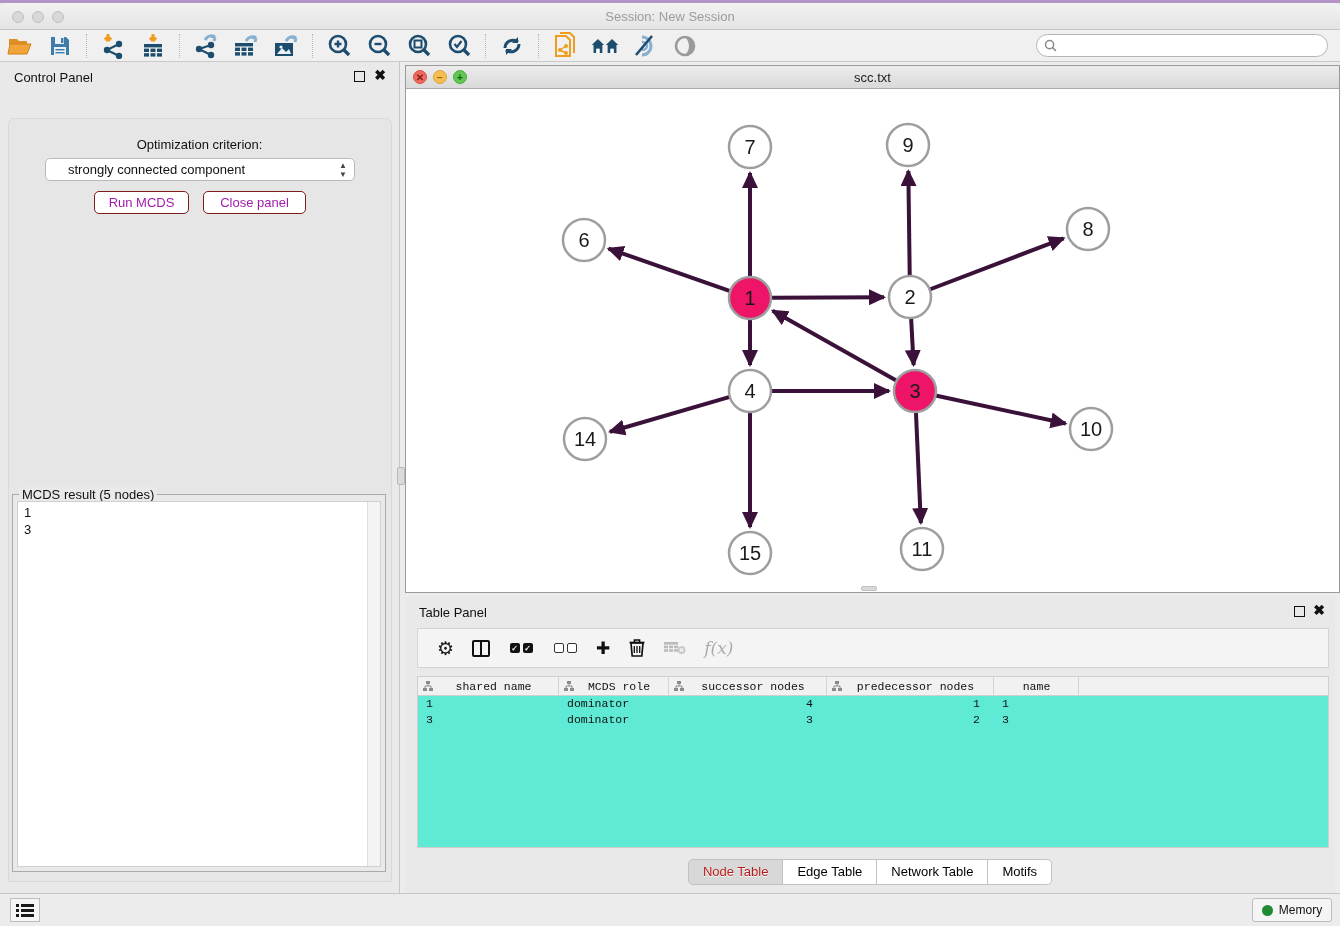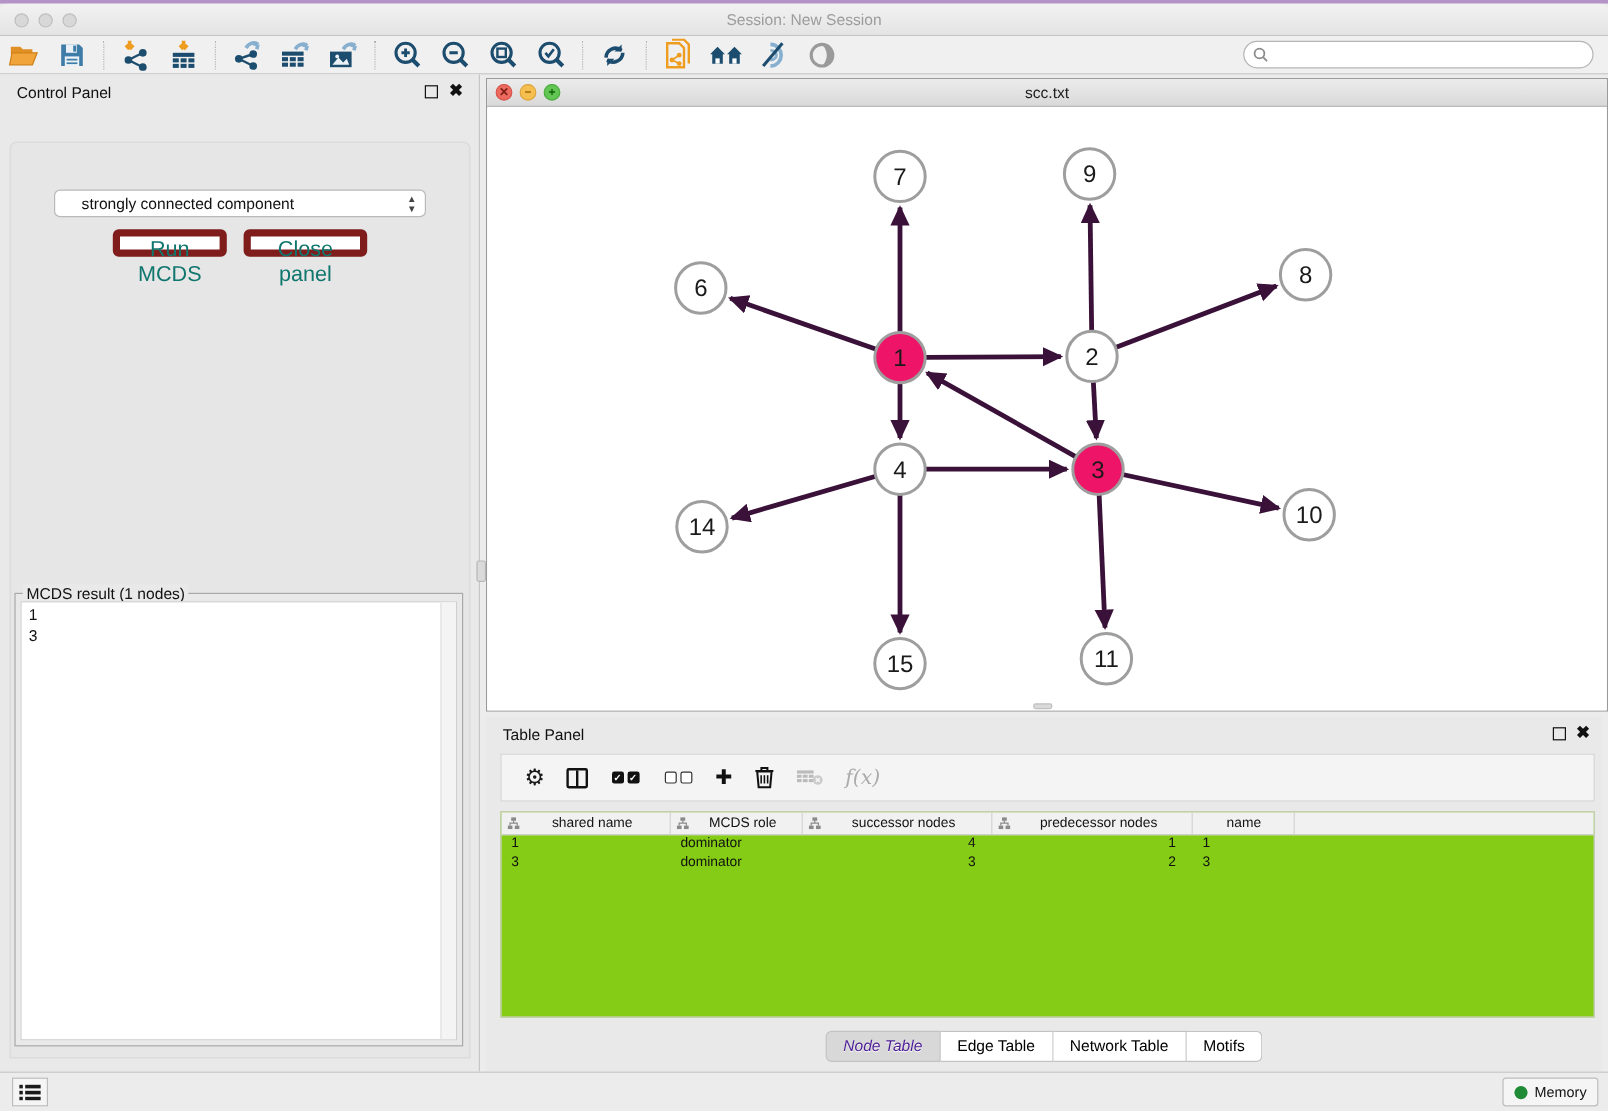--- a/index.html
+++ b/index.html
@@ -41,22 +41,22 @@
   .cp-tab.last { border-radius:0 6px 6px 0; }
   .cp-tab.active { background:#dcdcdc; color:#b0b0b0; }
 
   .cp-inset { position:absolute; left:8px; top:56px; width:384px; height:764px;
     background:#e6e6e6; border:1px solid #d9d9d9; border-radius:6px 6px 0 0; }
 
   .opt-label { position:absolute; left:0; width:100%; top:75px; text-align:center; font-size:13px; color:#111; }
   .dropdown { position:absolute; left:45px; top:96px; width:310px; height:23px; background:#fff;
     border:1px solid #b9b9b9; border-radius:5px; font-size:13px; display:flex; align-items:center; padding-left:22px; color:#111; }
   .dropdown .stepper { position:absolute; right:7px; top:2px; font-size:8px; line-height:9px; color:#444; text-align:center; }
-  .cp-btn { position:absolute; top:129px; height:23px; background:#fff; border:6px solid #7f1d1d; border-radius:5px;
-    font-size:18px; color:#0f766e; font-family:"Liberation Sans",sans-serif; }
+  .cp-btn { position:absolute; top:129px; height:23px; background:#fff; border:1px solid #7f1d1d; border-radius:5px;
+    font-size:13px; color:#a21caf; font-family:"Liberation Sans",sans-serif; }
   .btn-run { left:94px; width:95px; } .btn-close { left:203px; width:103px; }
 
   .mcds-fieldset { position:absolute; left:12px; top:432px; width:374px; height:378px;
     border:1px solid #a9a9a9; background:#e9e9e9; }
   .mcds-legend { position:absolute; left:6px; top:-8px; background:#e9e9e9; padding:0 3px; font-size:13px; color:#111; }
   .mcds-text { position:absolute; left:4px; top:6px; right:4px; bottom:4px; background:#fff; border:1px solid #d0d0d0;
     font-size:13px; color:#111; padding:2px 6px; line-height:17px; }
   .mcds-scroll { position:absolute; right:0; top:0; bottom:0; width:13px; background:#f4f4f4; border-left:1px solid #e0e0e0; }
 
   .splitter-grip-v { position:absolute; left:397px; top:467px; width:8px; height:18px;
@@ -84,34 +84,34 @@
   .tp-icon { margin:0 9px; display:flex; align-items:center; justify-content:center; height:24px; }
   .gear-glyph { font-family:"DejaVu Sans",sans-serif; font-size:19px; color:#1a1a1a; }
   .cols-glyph { width:18px; height:17px; border:2px solid #111; border-radius:2px; position:relative; }
   .cols-glyph::after { content:""; position:absolute; left:6px; top:0; bottom:0; width:2px; background:#111; }
   .chk { width:10px; height:10px; border-radius:2px; margin:0 1.5px; display:inline-flex; align-items:center; justify-content:center; }
   .chk.on { background:#111; color:#fff; font-size:8px; font-weight:bold; }
   .chk.off { border:1.6px solid #333; background:#fff; }
   .plus-glyph { font-family:"DejaVu Sans",sans-serif; font-size:17px; font-weight:bold; color:#111; }
   .fx-glyph { font-family:"DejaVu Serif", serif; font-style:italic; font-size:17px; color:#ababab; }
 
-  .tp-table { position:absolute; left:12px; top:79px; right:6px; bottom:45px; background:#84cc16; border:1px solid #cfcfcf; }
+  .tp-table { position:absolute; left:12px; top:79px; right:6px; bottom:45px; background:#5eead4; border:1px solid #cfcfcf;font-family:Liberation Mono, monospace; }
   .thead { display:flex; height:19px; background:#f1f1f1; border-bottom:1px solid #cfcfcf; }
   .th { display:flex; align-items:center; border-right:1px solid #d4d4d4; font-size:11.5px; color:#111; padding-left:5px; position:relative; }
   .th .th-label { flex:1; text-align:center; padding-right:4px; }
   .trow { display:flex; height:16px; font-size:11.5px; color:#111; }
   .td { padding:1px 6px 0 8px; white-space:nowrap; }
   .td.num { text-align:right; padding-right:14px; }
   .c0{width:141px;} .c1{width:110px;} .c2{width:158px;} .c3{width:167px;} .c4{width:85px;}
 
   .tp-tabs { position:absolute; left:0; right:0; bottom:8px; display:flex; justify-content:center; }
   .tp-tab { font-size:13px; padding:4px 14px 5px 14px; background:#fff; border:1px solid #c2c2c2; border-left:none; color:#000000; }
   .tp-tab:first-child { border-left:1px solid #c2c2c2; border-radius:5px 0 0 5px; }
   .tp-tab.last { border-radius:0 5px 5px 0; }
-  .tp-tab.active { background:#d8d8d8; color:#4c1d95; text-shadow:0 1px 0 #fff;font-style:italic; }
+  .tp-tab.active { background:#d8d8d8; color:#b91c1c; text-shadow:0 1px 0 #fff; }
 
   
   .statusbar { position:absolute; left:0; top:893px; width:1340px; height:33px; background:#ececec; border-top:1px solid #c6c6c6; }
   .status-left-btn { position:absolute; left:10px; top:4px; width:30px; height:24px; background:#f5f5f5;
     border:1px solid #bdbdbd; display:flex; align-items:center; justify-content:center; }
   .memory-btn { position:absolute; right:8px; top:4px; width:80px; height:24px; background:#f5f5f5;
     border:1px solid #bdbdbd; border-radius:3px; display:flex; align-items:center; justify-content:center; font-size:12px; color:#111; }
   .memory-dot { width:11px; height:11px; border-radius:50%; background:#1f8b34; margin-right:6px; }
 
   svg text { font-family:"Liberation Sans",sans-serif; }
@@ -282,28 +282,29 @@
     </div>
   </div>
 
   <div class="control-panel">
     <div class="panel-head">
       <span class="panel-title">Control Panel</span>
       <span class="float-btn"></span>
       <span class="close-btn">✖</span>
     </div>
     <div class="cp-inset"></div>
+    <div class="opt-label">Optimization criterion:</div>
     <div class="dropdown">
       <span>strongly connected component</span>
       <span class="stepper">▲<br>▼</span>
     </div>
     <button class="cp-btn btn-run">Run MCDS</button>
     <button class="cp-btn btn-close">Close panel</button>
     <div class="mcds-fieldset">
-      <span class="mcds-legend">MCDS result (1 nodes)</span>
+      <span class="mcds-legend">MCDS result (5 nodes)</span>
       <div class="mcds-text">
         <div>1</div>
         <div>3</div>
         <div class="mcds-scroll"></div>
       </div>
     </div>
   </div>
 
   <div class="splitter-grip-v"></div>
 

